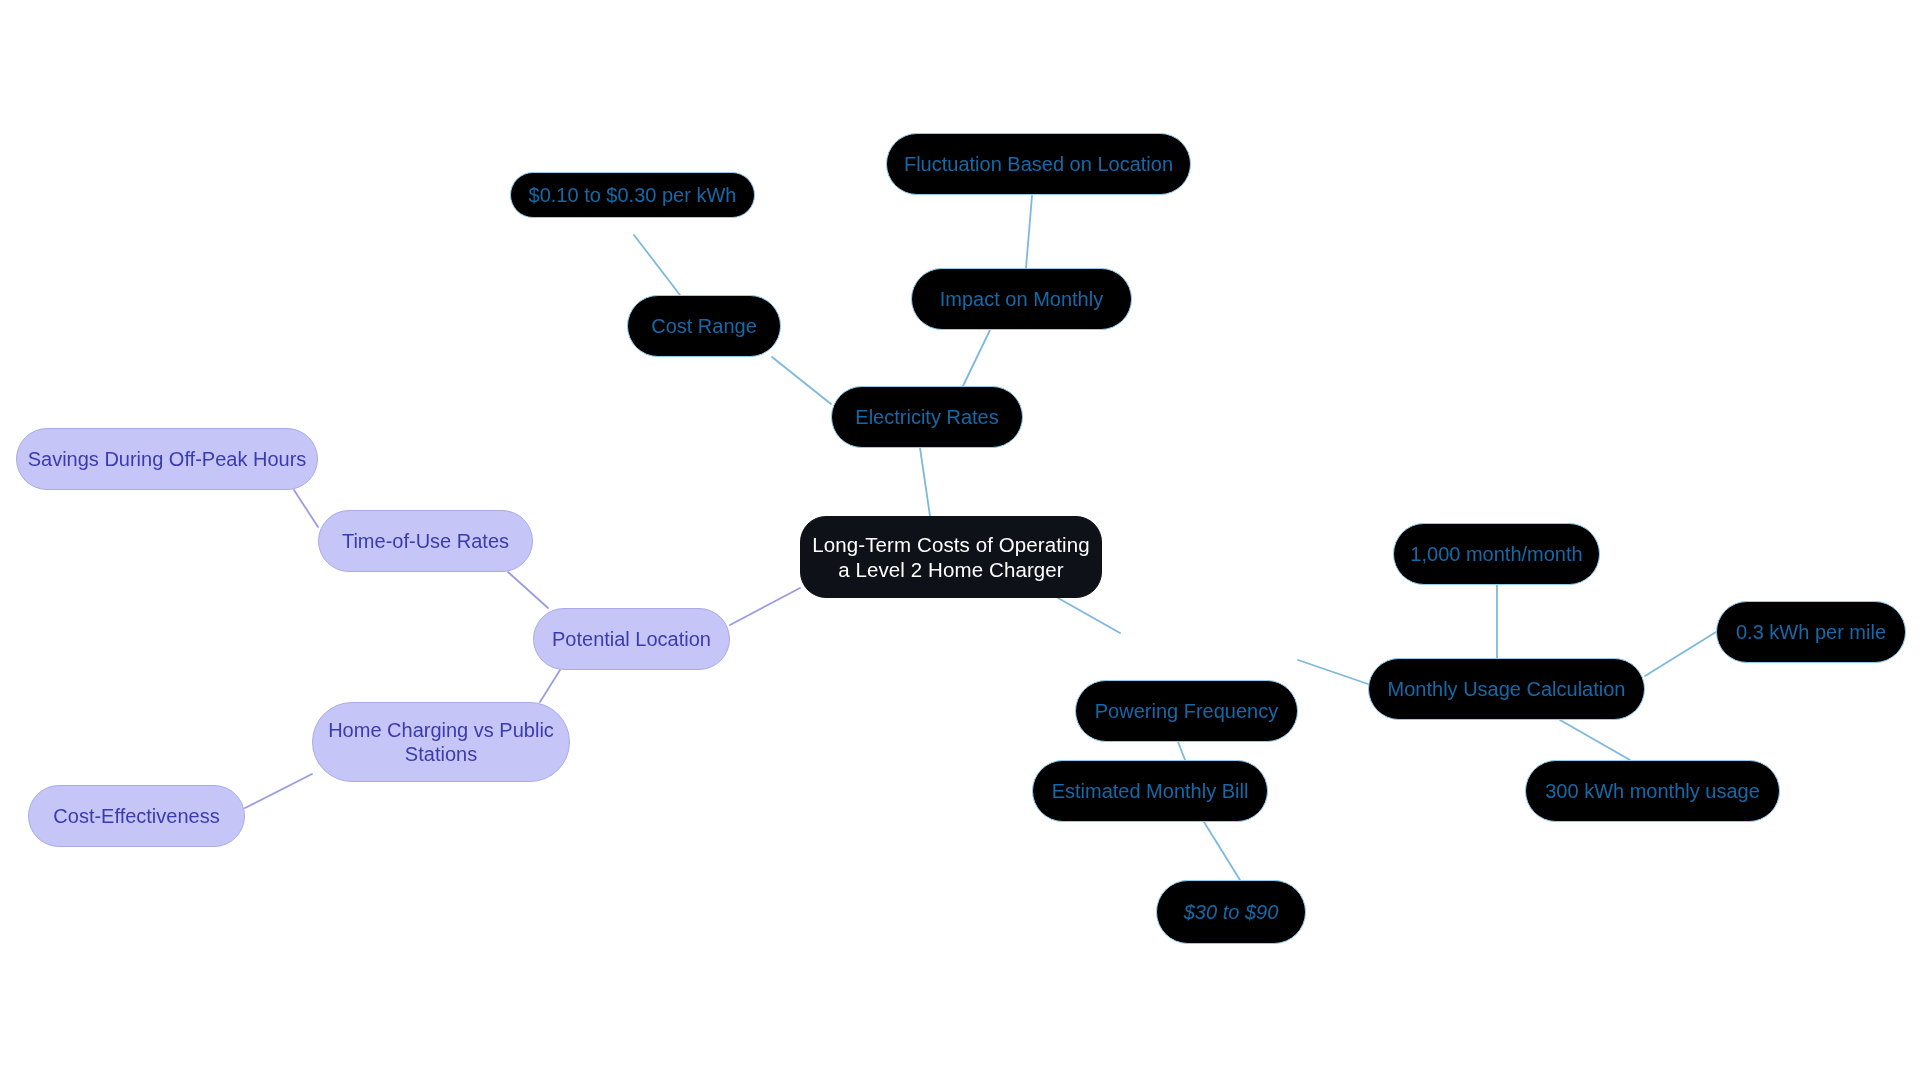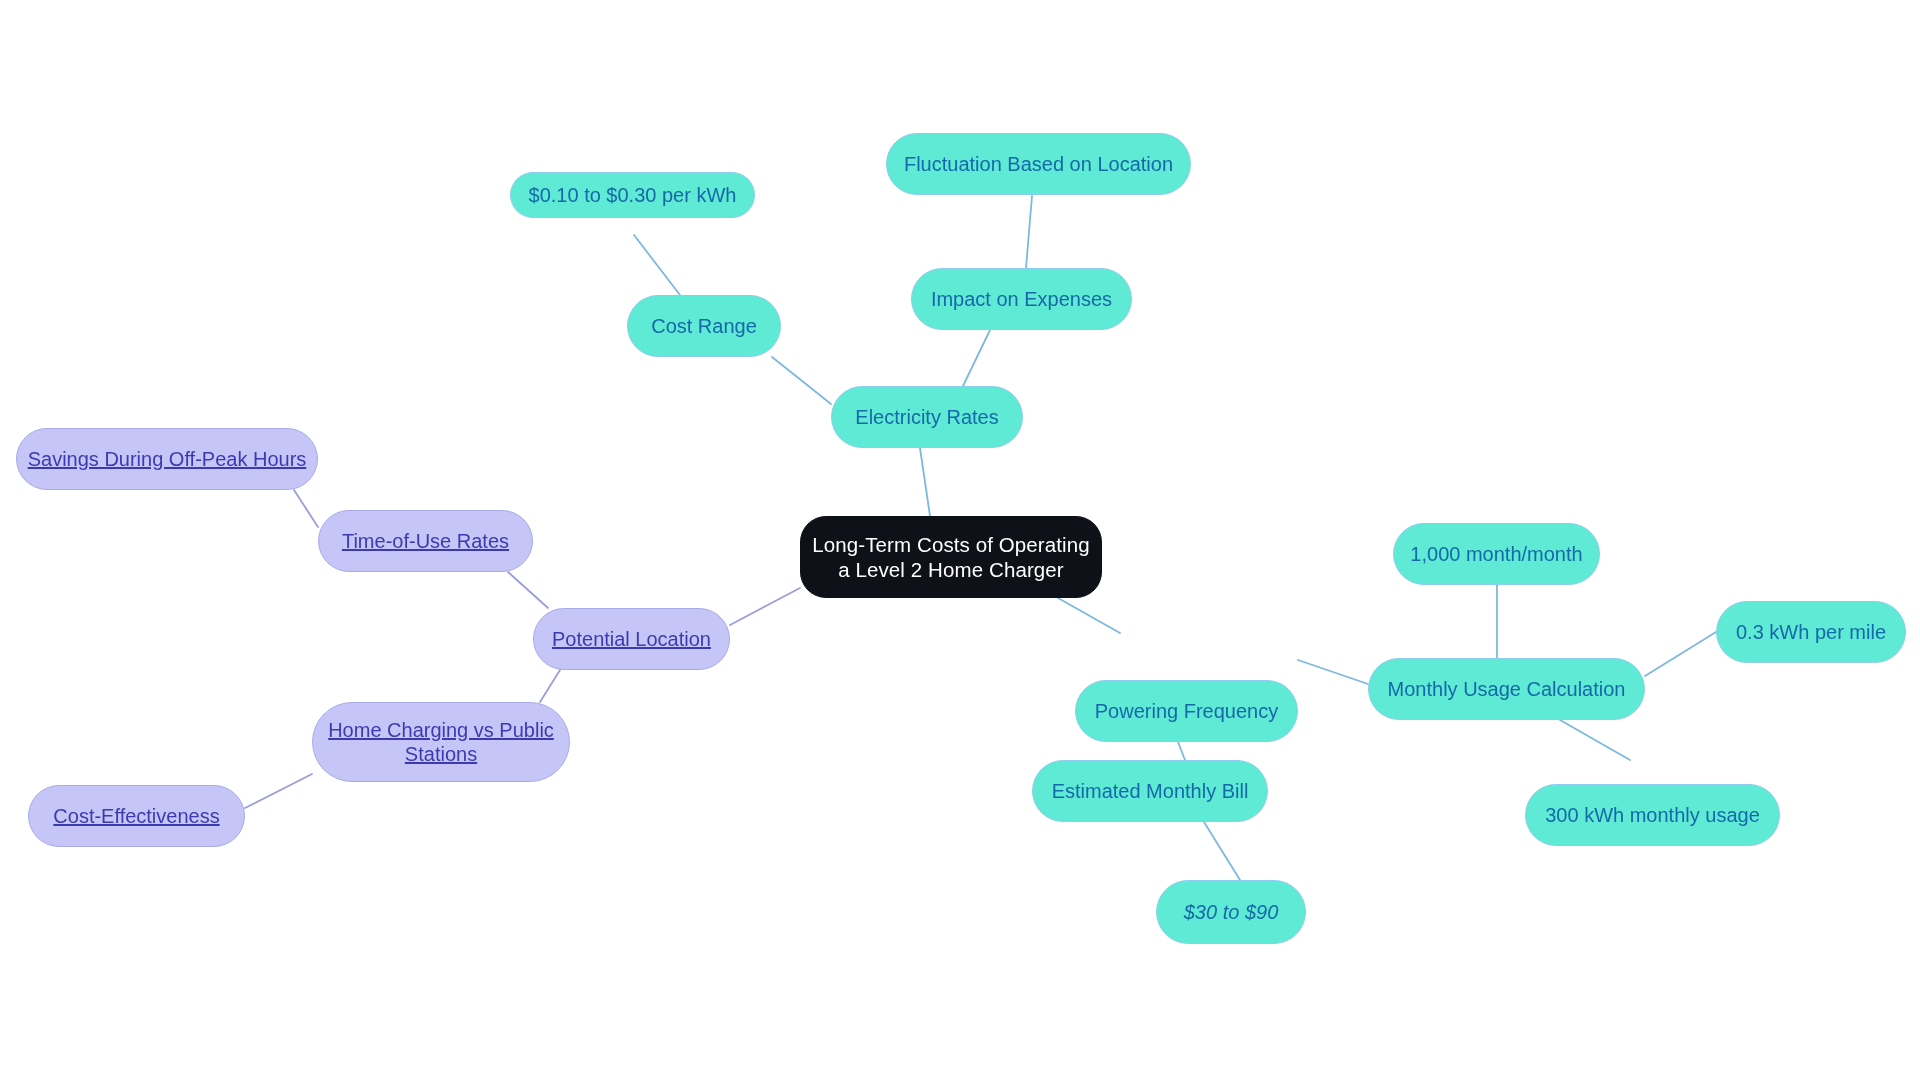--- a/index.html
+++ b/index.html
@@ -42,31 +42,30 @@
   }
   .node-root {
     background: #0e1117;
     color: #ffffff;
     border: 1px solid #0e1117;
     border-radius: 26px;
     font-size: 20.5px;
     letter-spacing: 0.1px;
   }
   .node-blue {
-    background: #5eead4;
+    background: #000000;
     border: 1.2px solid #8fcdf0;
     color: #1669a8;
     font-size: 20px;
   }
   .node-purple {
     background: #c5c6f7;
     border: 1.2px solid #a9abe8;
     color: #3b3bb0;
     font-size: 20px;
-    text-decoration: underline;
   }
 </style>
 </head>
 <body>
 
 <div id="canvas">
   <svg id="edge-layer" viewBox="0 0 1920 1083" width="1920" height="1083">
       <path d="M 930 516 L 920 448" stroke="#7cb9dd" stroke-width="1.8" fill="none" stroke-linecap="round"></path>
       <path d="M 831 404 L 772 357" stroke="#7cb9dd" stroke-width="1.8" fill="none" stroke-linecap="round"></path>
       <path d="M 680 295 L 634 235" stroke="#7cb9dd" stroke-width="1.8" fill="none" stroke-linecap="round"></path>
@@ -85,28 +84,28 @@
       <path d="M 1160 695 L 1185 760" stroke="#7cb9dd" stroke-width="1.8" fill="none" stroke-linecap="round"></path>
       <path d="M 1204 822 L 1240 880" stroke="#7cb9dd" stroke-width="1.8" fill="none" stroke-linecap="round"></path>
     </svg>
   <div id="node-layer">
       <div class="node node-root" style="left: 800px; top: 516px; width: 302px; height: 82px;">Long-Term Costs of Operating
 a Level 2 Home Charger</div>
       <div class="node node-blue" style="left: 831px; top: 386px; width: 192px; height: 62px;">Electricity Rates</div>
       <div class="node node-blue" style="left: 627px; top: 295px; width: 154px; height: 62px; text-align: center;">Cost Range</div>
       <div class="node node-blue" style="left: 510px; top: 172px; width: 245px; height: 46px;">$0.10 to $0.30 per kWh</div>
       <div class="node node-blue" style="left: 886px; top: 133px; width: 305px; height: 62px;">Fluctuation Based on Location</div>
-      <div class="node node-blue" style="left: 911px; top: 268px; width: 221px; height: 62px;">Impact on Expenses</div>
+      <div class="node node-blue" style="left: 911px; top: 268px; width: 221px; height: 62px;">Impact on Monthly</div>
       <div class="node node-purple" style="left: 533px; top: 608px; width: 197px; height: 62px;">Potential Location</div>
       <div class="node node-purple" style="left: 318px; top: 510px; width: 215px; height: 62px;">Time-of-Use Rates</div>
       <div class="node node-purple" style="left: 16px; top: 428px; width: 302px; height: 62px;">Savings During Off-Peak Hours</div>
       <div class="node node-purple" style="left: 312px; top: 702px; width: 258px; height: 80px;">Home Charging vs Public
 Stations</div>
       <div class="node node-purple" style="left: 28px; top: 785px; width: 217px; height: 62px;">Cost-Effectiveness</div>
       <div class="node node-blue" style="left: 1075px; top: 633px; width: 223px; height: 62px; margin-top: 47px;">Powering Frequency</div>
       <div class="node node-blue" style="left: 1368px; top: 658px; width: 277px; height: 62px;">Monthly Usage Calculation</div>
       <div class="node node-blue" style="left: 1393px; top: 523px; width: 207px; height: 62px;">1,000 month/month</div>
       <div class="node node-blue" style="left: 1716px; top: 601px; width: 190px; height: 62px;">0.3 kWh per mile</div>
-      <div class="node node-blue" style="left: 1525px; top: 760px; width: 255px; height: 62px; margin-top: 24px;">300 kWh monthly usage</div>
+      <div class="node node-blue" style="left: 1525px; top: 760px; width: 255px; height: 62px;">300 kWh monthly usage</div>
       <div class="node node-blue" style="left: 1032px; top: 760px; width: 236px; height: 62px;">Estimated Monthly Bill</div>
       <div class="node node-blue" style="left: 1156px; top: 880px; width: 150px; height: 64px; font-style: italic;">$30 to $90</div>
     </div>
 </div>
 
 </body></html>

